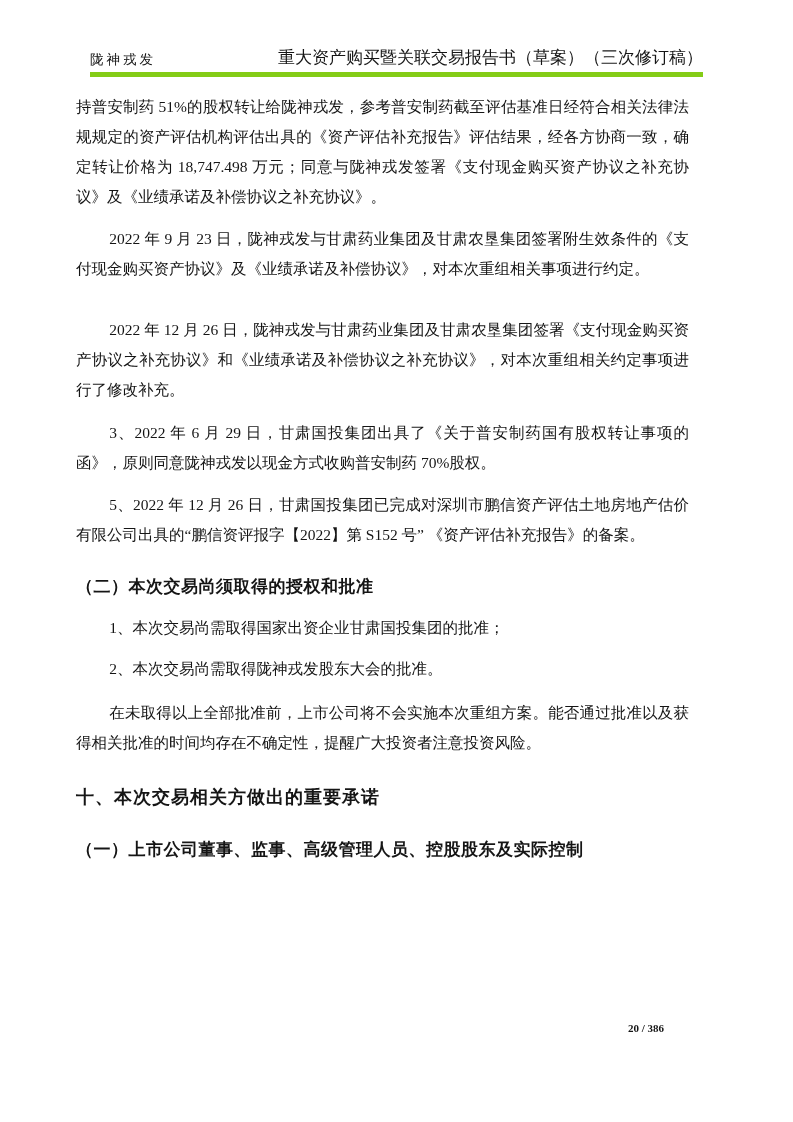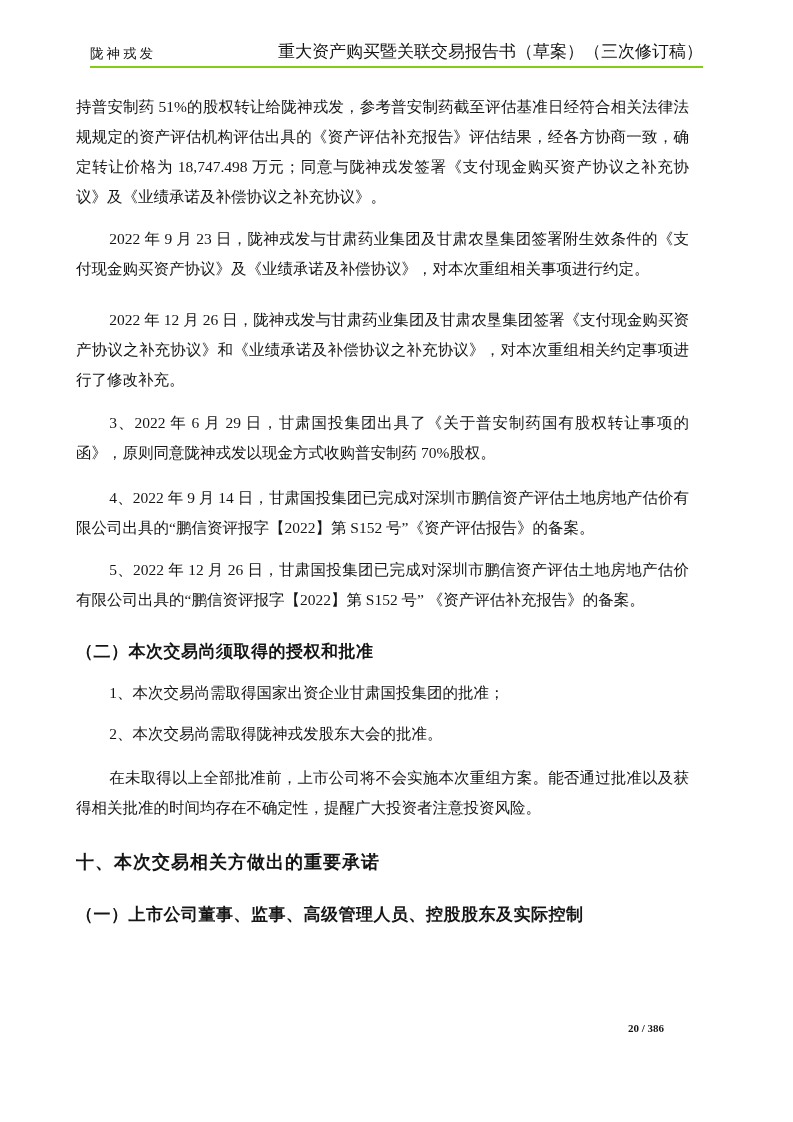--- a/index.html
+++ b/index.html
@@ -10,27 +10,27 @@
     background: #ffffff;
     overflow: hidden;
     font-family: "Liberation Serif", "DejaVu Serif", serif;
     color: #151515;
   }
   .header {
     position: absolute;
     left: 90px;
     right: 90px;
     top: 0;
-    height: 68px;
+    height: 77px;
     box-sizing: border-box;
     display: flex;
     justify-content: space-between;
     align-items: flex-end;
     padding-bottom: 3px;
-    border-bottom: 2px solid #84cc16;
+    border-bottom: 5px solid #84cc16;
   }
   .header-left {
     font-size: 13.5px;
     letter-spacing: 3px;
     white-space: nowrap;
   }
   .header-right {
     font-size: 17px;
     white-space: nowrap;
     text-align: center;
@@ -83,25 +83,24 @@
     <span class="header-left">陇神戎发</span>
     <span class="header-right">重大资产购买暨关联交易报告书（草案）（三次修订稿）</span>
   </div>
 
   <div class="body-area">
 
     <p class="para flush" style="margin-top:20px">持普安制药 51%的股权转让给陇神戎发，参考普安制药截至评估基准日经符合相关法律法规规定的资产评估机构评估出具的《资产评估补充报告》评估结果，经各方协商一致，确定转让价格为 18,747.498 万元；同意与陇神戎发签署《支付现金购买资产协议之补充协议》及《业绩承诺及补偿协议之补充协议》。</p>
 
     <p class="para" style="margin-top:12px">2022 年 9 月 23 日，陇神戎发与甘肃药业集团及甘肃农垦集团签署附生效条件的《支付现金购买资产协议》及《业绩承诺及补偿协议》，对本次重组相关事项进行约定。</p>
 
-    <p class="para" style="margin-top:21px">2022 年 12 月 26 日，陇神戎发与甘肃药业集团及甘肃农垦集团签署《支付现金购买资产协议之补充协议》和《业绩承诺及补偿协议之补充协议》，对本次重组相关约定事项进行了修改补充。</p>
+    <p class="para" style="margin-top:31px">2022 年 12 月 26 日，陇神戎发与甘肃药业集团及甘肃农垦集团签署《支付现金购买资产协议之补充协议》和《业绩承诺及补偿协议之补充协议》，对本次重组相关约定事项进行了修改补充。</p>
 
     <p class="para" style="margin-top:13px">3、2022 年 6 月 29 日，甘肃国投集团出具了《关于普安制药国有股权转让事项的函》，原则同意陇神戎发以现金方式收购普安制药 70%股权。</p>
 
-    <p class="para" style="margin-top:15px">4、2022 年 9 月 14 日，甘肃国投集团已完成对深圳市鹏信资产评估土地房地产估价有限公司出具的“鹏信资评报字【2022】第 S152 号”《资产评估报告》的备案。</p>
 
     <p class="para" style="margin-top:12px">5、2022 年 12 月 26 日，甘肃国投集团已完成对深圳市鹏信资产评估土地房地产估价有限公司出具的“鹏信资评报字【2022】第 S152 号” 《资产评估补充报告》的备案。</p>
 
     <h3 class="h2" style="margin-top:24px">（二）本次交易尚须取得的授权和批准</h3>
 
     <p class="para" style="margin-top:13px">1、本次交易尚需取得国家出资企业甘肃国投集团的批准；</p>
 
     <p class="para" style="margin-top:11px">2、本次交易尚需取得陇神戎发股东大会的批准。</p>
 
     <p class="para" style="margin-top:14px">在未取得以上全部批准前，上市公司将不会实施本次重组方案。能否通过批准以及获得相关批准的时间均存在不确定性，提醒广大投资者注意投资风险。</p>

